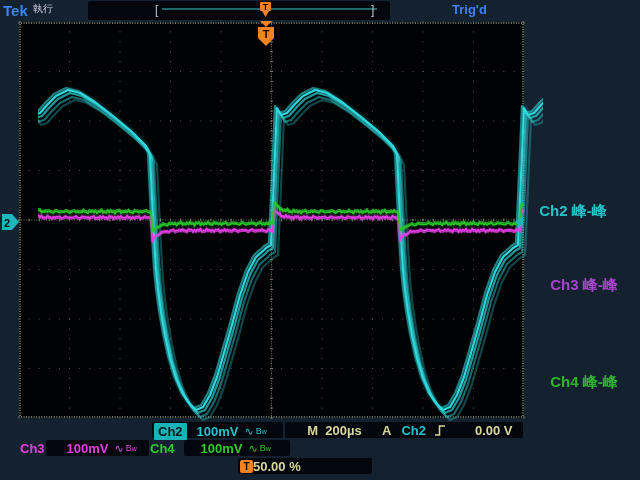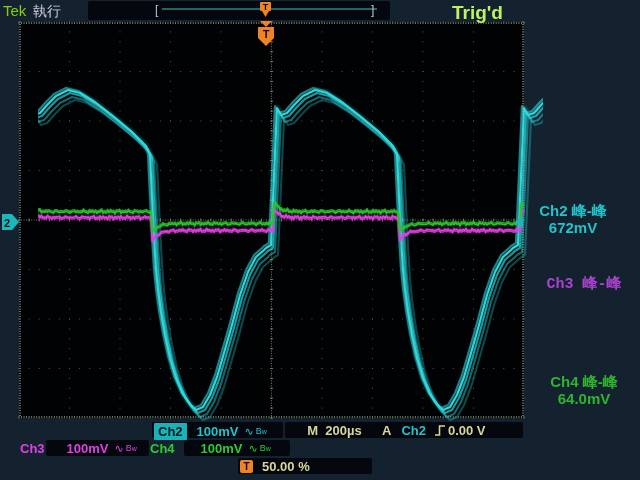--- a/index.html
+++ b/index.html
@@ -8,26 +8,26 @@
     background:#142230;
     font-family:"Liberation Sans","DejaVu Sans",sans-serif;
     -webkit-font-smoothing:none;
   }
   .abs{position:absolute;}
   .graticule-bg{left:19px;top:22px;width:505px;height:396px;background:#010204;}
   .blackbox{background:#04070d;border-radius:2px;height:16px;}
   .topbar-box{left:88px;top:1px;width:302px;height:19px;background:#04070d;border-radius:2px;}
   svg.gfx{left:0;top:0;width:640px;height:480px;pointer-events:none;}
   .txt{position:absolute;white-space:nowrap;line-height:1;}
-  .brand{color:#84cc16;font-size:15px;font-weight:normal;letter-spacing:0;}
-  .acq{color:#c9cbdd;font-size:14px;}
-  .trigd{color:#bef264;font-size:19px;font-weight:bold;}
+  .brand{color:#3b82f6;font-size:15px;font-weight:bold;letter-spacing:0;}
+  .acq{color:#c9cbdd;font-size:10px;}
+  .trigd{color:#3b82f6;font-size:13px;font-weight:bold;}
   .meas{width:106px;text-align:center;font-weight:bold;font-size:15px;line-height:17px;}
   .meas.teal{color:#23c3c9;}
-  .meas.purple{color:#ab42cf;font-family:Liberation Mono, monospace;}
+  .meas.purple{color:#ab42cf;}
   .meas.green{color:#2eb42e;margin-top:24px;}
   .row{position:absolute;display:flex;align-items:center;font-size:13px;font-weight:bold;}
   .badge-ch2{background:#1ab2b8;color:#02191c;padding:1px 4px;margin-left:2px;border-radius:1px;}
   .badge-T{background:#f08424;color:#140a00;width:13px;height:13px;margin-left:2px;border-radius:2px;
            display:flex;align-items:center;justify-content:center;font-size:10px;}
   .teal-t{color:#23c3c9;}
   .mag-t{color:#e340e3;}
   .grn-t{color:#2ecc2e;}
   .pale-t{color:#d8d79b;}
   .cpl{display:inline-flex;align-items:flex-start;margin-left:6px;font-weight:normal;}
@@ -2180,28 +2180,26 @@
 
     <polygon points="523,216 523,228 515,222" fill="#1db6bc"></polygon>
   </svg>
 
   <div class="txt brand" style="left:3px;top:3px;">Tek</div>
   <div class="txt acq" style="left:33px;top:4px;">執行</div>
   <div class="txt trigd" style="left:452px;top:3px;">Trig'd</div>
 
   <div class="txt meas teal" style="left:520px;top:202px;">
     <div><span>Ch2</span> <span>峰-峰</span></div>
-    <div>672mV</div>
   </div>
   <div class="txt meas purple" style="left:531px;top:276px;">
     <div><span>Ch3</span> <span>峰-峰</span></div>
   </div>
   <div class="txt meas green" style="left:531px;top:349px;">
     <div><span>Ch4</span> <span>峰-峰</span></div>
-    <div>64.0mV</div>
   </div>
 
   <div class="row" style="left:152px;top:423px;width:131px;">
     <span class="badge-ch2">Ch2</span>
     <span class="teal-t" style="margin-left:10px;">100mV</span>
     <span class="cpl teal-t">
       <span class="sine">∿</span>
       <span class="bw"><span>B</span><span class="sub">w</span></span>
     </span>
   </div>
@@ -2210,21 +2208,21 @@
     <span>M</span>
     <span style="margin-left:7px;">200µs</span>
   </div>
 
   <div class="row" style="left:376px;top:423px;width:147px;">
     <span class="pale-t" style="margin-left:6px;">A</span>
     <span class="teal-t" style="margin-left:10px;">Ch2</span>
     <svg class="slope-icon" width="12" height="13">
       <polyline points="1,11 5.5,11 5.5,2 11,2" fill="none" stroke="#d8d79b" stroke-width="1.6"></polyline>
     </svg>
-    <span class="pale-t" style="margin-left:2px;">0.00 V</span>
+    <span class="pale-t" style="margin-left:29px;">0.00 V</span>
   </div>
 
   <div class="row" style="left:20px;top:441px;">
     <span class="mag-t">Ch3</span>
     <span class="mag-t" style="margin-left:22px;">100mV</span>
     <span class="cpl mag-t">
       <span class="sine">∿</span>
       <span class="bw"><span>B</span><span class="sub">w</span></span>
     </span>
   </div>
@@ -2233,16 +2231,16 @@
     <span class="grn-t">Ch4</span>
     <span class="grn-t" style="margin-left:26px;">100mV</span>
     <span class="cpl grn-t">
       <span class="sine">∿</span>
       <span class="bw"><span>B</span><span class="sub">w</span></span>
     </span>
   </div>
 
   <div class="row" style="left:238px;top:459px;width:134px;">
     <span class="badge-T">T</span>
-    <span class="pale-t" style="margin-left:9px;">50.00 %</span>
+    <span class="pale-t" style="">50.00 %</span>
   </div>
 
 </div>
 
 </body></html>

